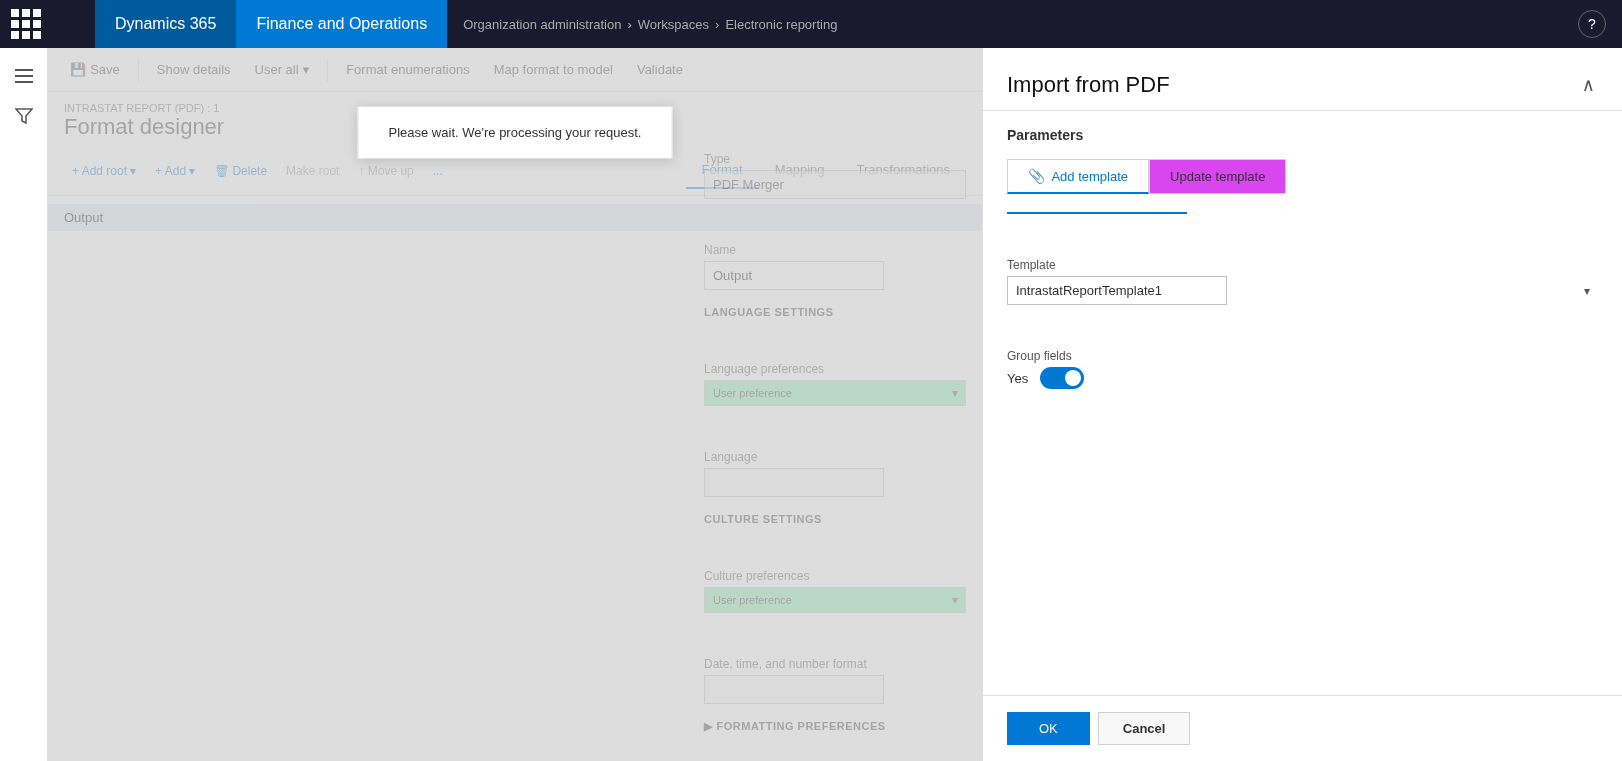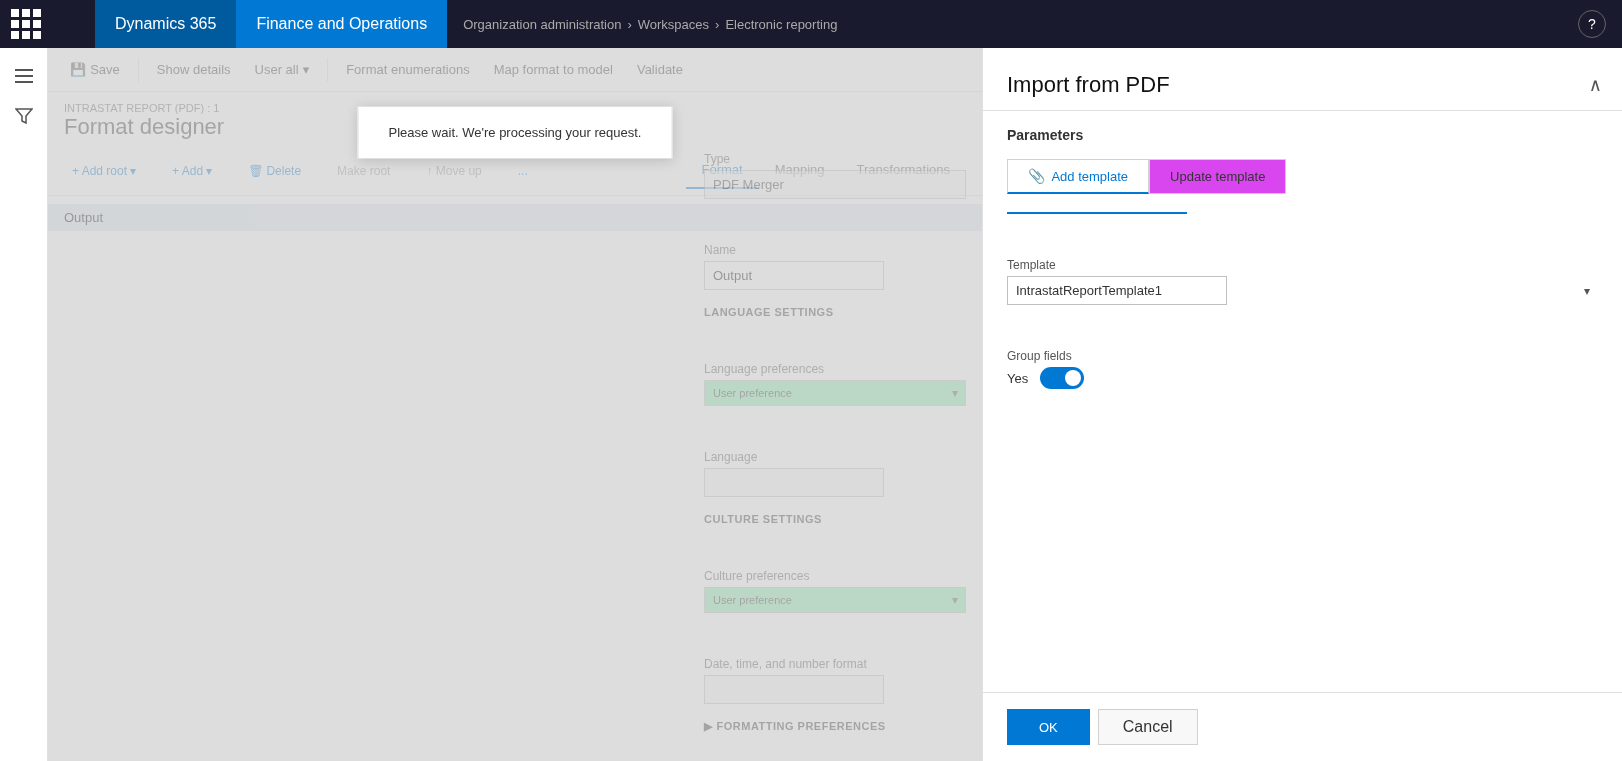--- a/index.html
+++ b/index.html
@@ -115,21 +115,21 @@
     
     .page-header {
       padding: 10px 16px 6px 16px;
       opacity: 0.5;
     }
     .page-header .breadcrumb-text { font-size: 11px; color: #666; }
     .page-header .page-title { font-size: 22px; font-weight: 300; color: #333; }
 
     
     .format-toolbar {
-      display: flex; align-items: center; gap: 20px;
+      display: flex; align-items: center; gap: 3px;
       padding: 6px 16px;
       border-bottom: 1px solid #e0e0e0;
       opacity: 0.5;
     }
     .format-btn {
       display: flex; align-items: center; gap: 3px;
       padding: 4px 8px; font-size: 12px; color: #0078d4; border: none; background: none; cursor: pointer;
     }
     .format-btn-gray { color: #999; }
     .tab-item {
@@ -184,21 +184,21 @@
     
     .right-panel {
       width: 640px;
       background: white;
       border-left: 1px solid #e0e0e0;
       display: flex; flex-direction: column;
       position: relative;
       z-index: 20;
     }
     .right-panel-header {
-      padding: 24px 20px 12px 24px;
+      padding: 24px 27px 12px 24px;
       border-bottom: 1px solid #e0e0e0;
       display: flex; justify-content: space-between; align-items: center;
     }
     .right-panel-title {
       font-size: 22px; font-weight: 300; color: #111;
     }
     .collapse-btn {
       cursor: pointer; color: #555; font-size: 18px; border: none; background: none;
     }
 
@@ -264,21 +264,21 @@
       padding: 16px 24px;
       display: flex; gap: 8px;
       border-top: 1px solid #e0e0e0;
     }
     .btn-primary {
       padding: 8px 32px; background: #0078d4; color: white;
       border: none; font-size: 13px; cursor: pointer;
     }
     .btn-secondary {
       padding: 8px 24px; background: #f8f8f8; color: #333;
-      border: 1px solid #d0d0d0; font-size: 16px; cursor: pointer;
+      border: 1px solid #d0d0d0; font-size: 13px; cursor: pointer; font-weight: bold;
     }
 
     
     .hamburger { display: flex; flex-direction: column; gap: 4px; }
     .hamburger span { display: block; width: 18px; height: 2px; background: #555; }
   </style>
 </head>
 <body>
 
 <div class="top-nav">

